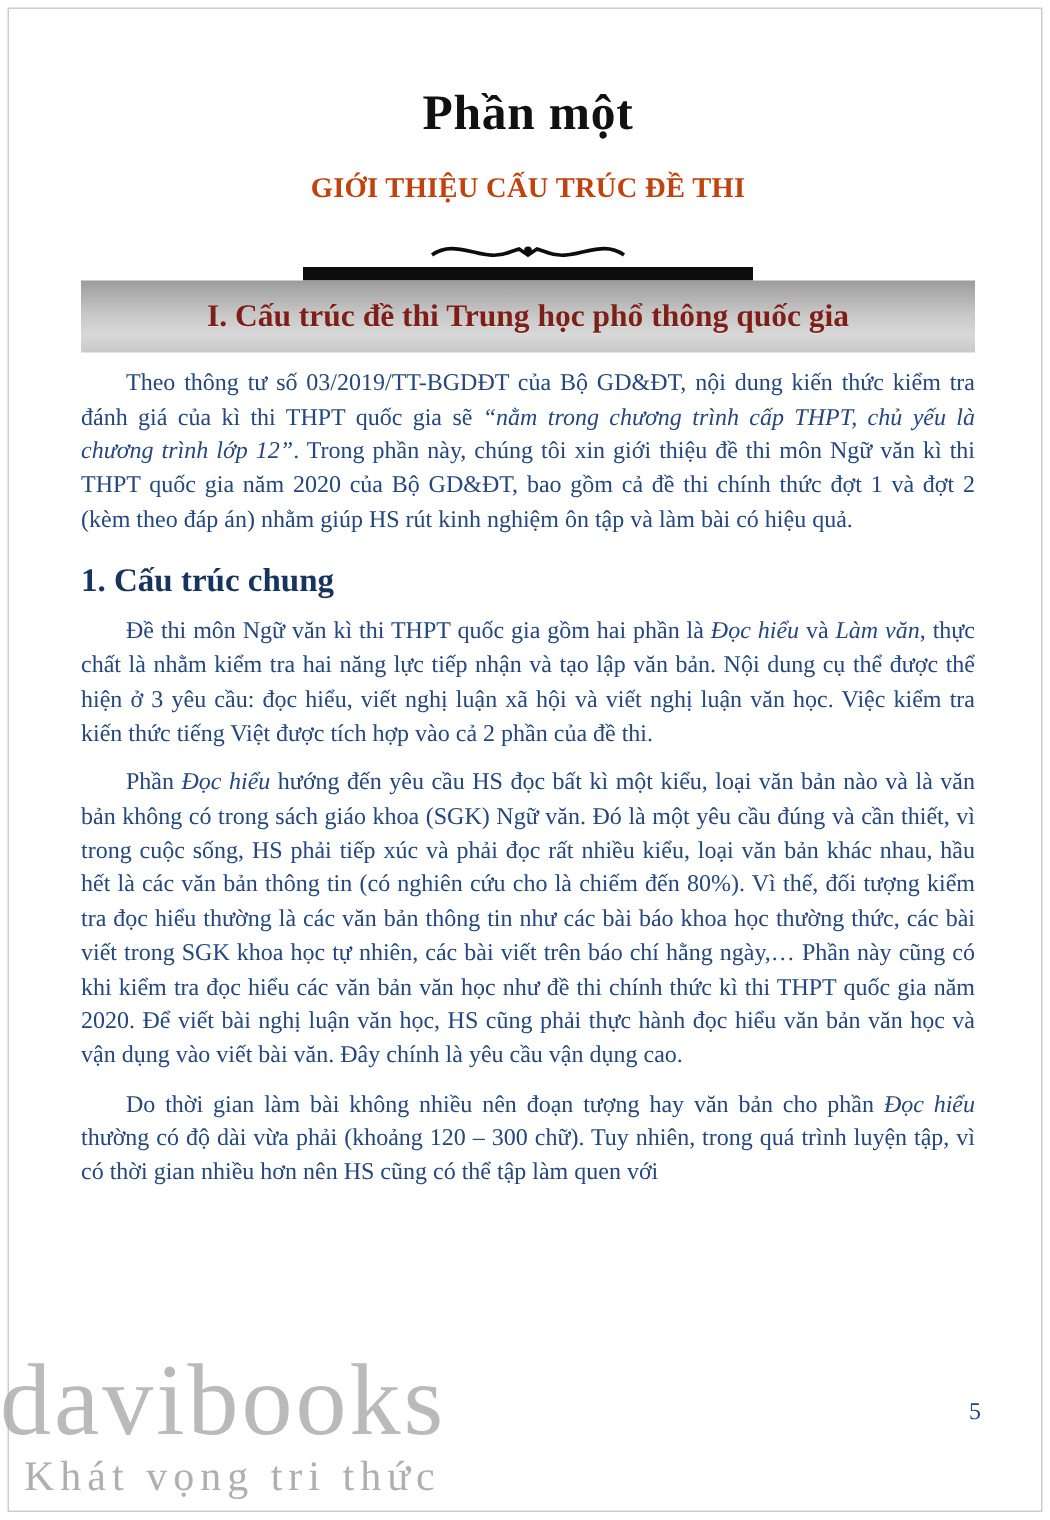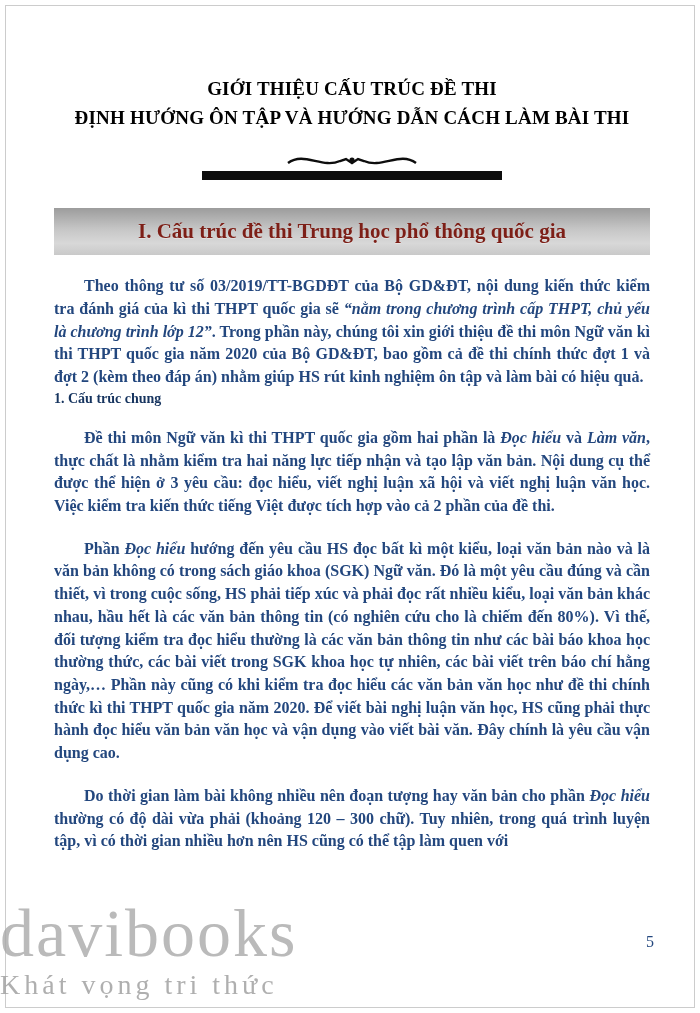--- a/index.html
+++ b/index.html
@@ -30,60 +30,58 @@
     font-size: 33px;
     font-weight: bold;
     color: #111111;
     letter-spacing: 0.5px;
   }
   .subtitle {
     margin-top: 16px;
     text-align: center;
     font-size: 19px;
     font-weight: bold;
-    color: #000000;
+    color: #c2410c;
     line-height: 1.55;
     letter-spacing: 0.2px;
   }
   .divider {
     width: 300px;
     margin: 20px auto 0 auto;
     text-align: center;
   }
   .divider svg { display: block; margin: 0 auto; }
   .divider-bar {
     height: 9px;
     background: #0d0d0d;
     margin-top: 2px;
   }
   .section-header {
-    margin-top: 28px;
     background: linear-gradient(180deg, #9c9c9c 0%, #c6c6c6 45%, #d8d8d8 75%, #c9c9c9 100%);
     padding: 9px 10px 10px 10px;
     text-align: center;
     color: #7d1f17;
     font-weight: bold;
     font-size: 21px;
     line-height: 1.35;
     text-shadow: 0 1px 0 rgba(255,255,255,0.35);
   }
   .body-copy { margin-top: 6px; }
   .para {
     font-size: 16px;
     color: #23477e;
     text-align: justify;
     line-height: 1.42;
     text-indent: 30px;
-    margin: 20px 0 0 0;
-    font-weight: bold;
+    margin: 10px 0 0 0;
   }
   .para .it { font-style: italic; }
   .subheading {
-    margin-top: 2px;
-    font-size: 14px;
+    margin-top: 16px;
+    font-size: 22px;
     font-weight: bold;
     color: #16345f;
   }
   .page-number {
     position: absolute;
     right: 46px;
     bottom: 62px;
     font-size: 16px;
     color: #23477e;
   }
@@ -101,33 +99,34 @@
     opacity: 0.8;
     letter-spacing: 2px;
     line-height: 1;
   }
   .watermark-slogan {
     font-size: 28px;
     color: #a2a2a2;
     opacity: 0.85;
     letter-spacing: 4px;
     margin-top: 2px;
+    margin-left: 16px;
   }
 </style>
 </head>
 <body>
 
 <div class="page-frame"></div>
 
 <div class="content">
 
+  <div class="part-title">Phần một</div>
 
   <div class="subtitle">
     <div>GIỚI THIỆU CẤU TRÚC ĐỀ THI</div>
-    <div>ĐỊNH HƯỚNG ÔN TẬP VÀ HƯỚNG DẪN CÁCH LÀM BÀI THI</div>
   </div>
 
   <div class="divider">
     <svg width="140" height="16" viewBox="0 0 140 16">
       <path d="M6 10 C 22 -2, 40 16, 58 8 L 64 6 L 70 10 L 76 6 L 82 8 C 100 16, 118 -2, 134 10" fill="none" stroke="#0d0d0d" stroke-width="2.4"></path>
       <circle cx="70" cy="7" r="2.6" fill="#0d0d0d"></circle>
     </svg>
     <div class="divider-bar"></div>
   </div>
 

